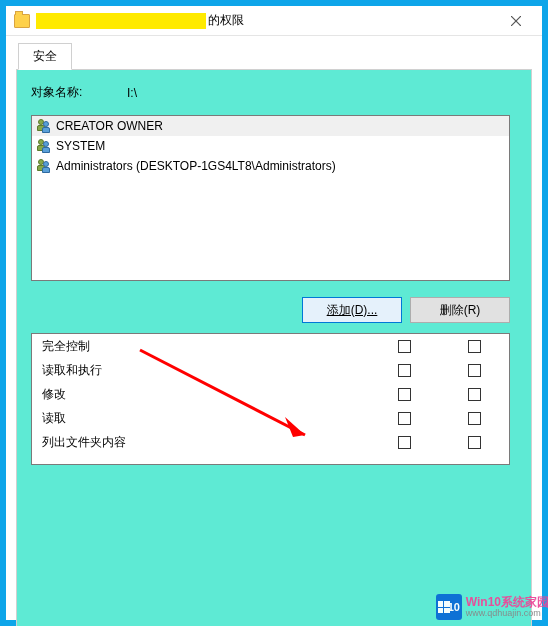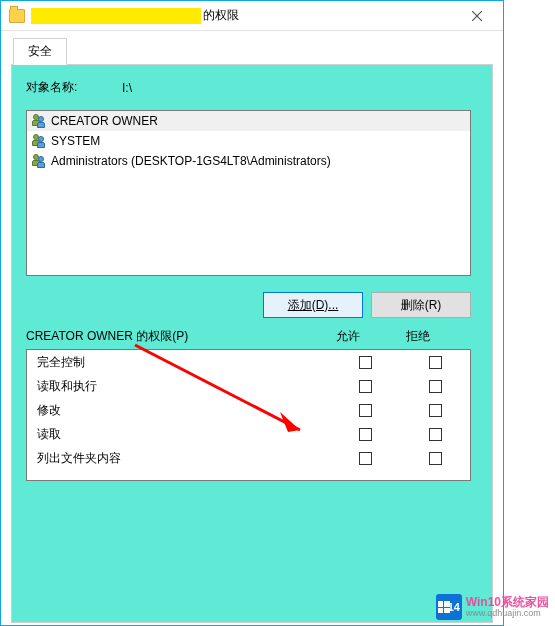--- a/index.html
+++ b/index.html
@@ -7,23 +7,23 @@
     margin: 0;
     font-family: "Microsoft YaHei", "Segoe UI", Tahoma, sans-serif;
     font-size: 12px;
     background: #fff;
     width: 555px;
     height: 626px;
     position: relative;
     overflow: hidden;
   }
   .window {
-    width: 504px;
+    width: 548px;
     height: 626px;
-    border: 1px solid #0ea5e9;
+    border: 6px solid #0ea5e9;
     background: #fff;
     position: relative;
   }
   .titlebar {
     height: 30px;
     display: flex;
     align-items: center;
     padding: 0 4px 0 8px;
     background: #fff;
     border-bottom: 1px solid #e5e5e5;
@@ -292,26 +292,20 @@
           </span>
           <span>Administrators (DESKTOP-1GS4LT8\Administrators)</span>
         </div>
       </div>
 
       <div class="btn-row">
         <button class="btn highlight">添加(D)...</button>
         <button class="btn">删除(R)</button>
       </div>
 
-      <div class="perm-header">
-        <span class="pname">CREATOR OWNER 的权限(P)</span>
-        <span class="col">允许</span>
-        <span class="col">拒绝</span>
-        <span class="scroll-gap"></span>
-      </div>
 
       <div class="perm-box">
         <div class="perm-row">
           <span class="pname">完全控制</span>
           <span class="col">
               <span class="chk"></span>
             </span>
           <span class="col">
               <span class="chk"></span>
             </span>
@@ -366,19 +360,19 @@
 </div>
 
 <div class="watermark">
   <div class="wm-logo">
     <span class="panes">
         <span></span>
         <span></span>
         <span></span>
         <span></span>
       </span>
-    <span class="ten">14</span>
+    <span class="ten">10</span>
   </div>
   <div class="wm-text">
     <div class="l1">Win10系统家园</div>
     <div class="l2">www.qdhuajin.com</div>
   </div>
 </div>
 
 </body></html>

